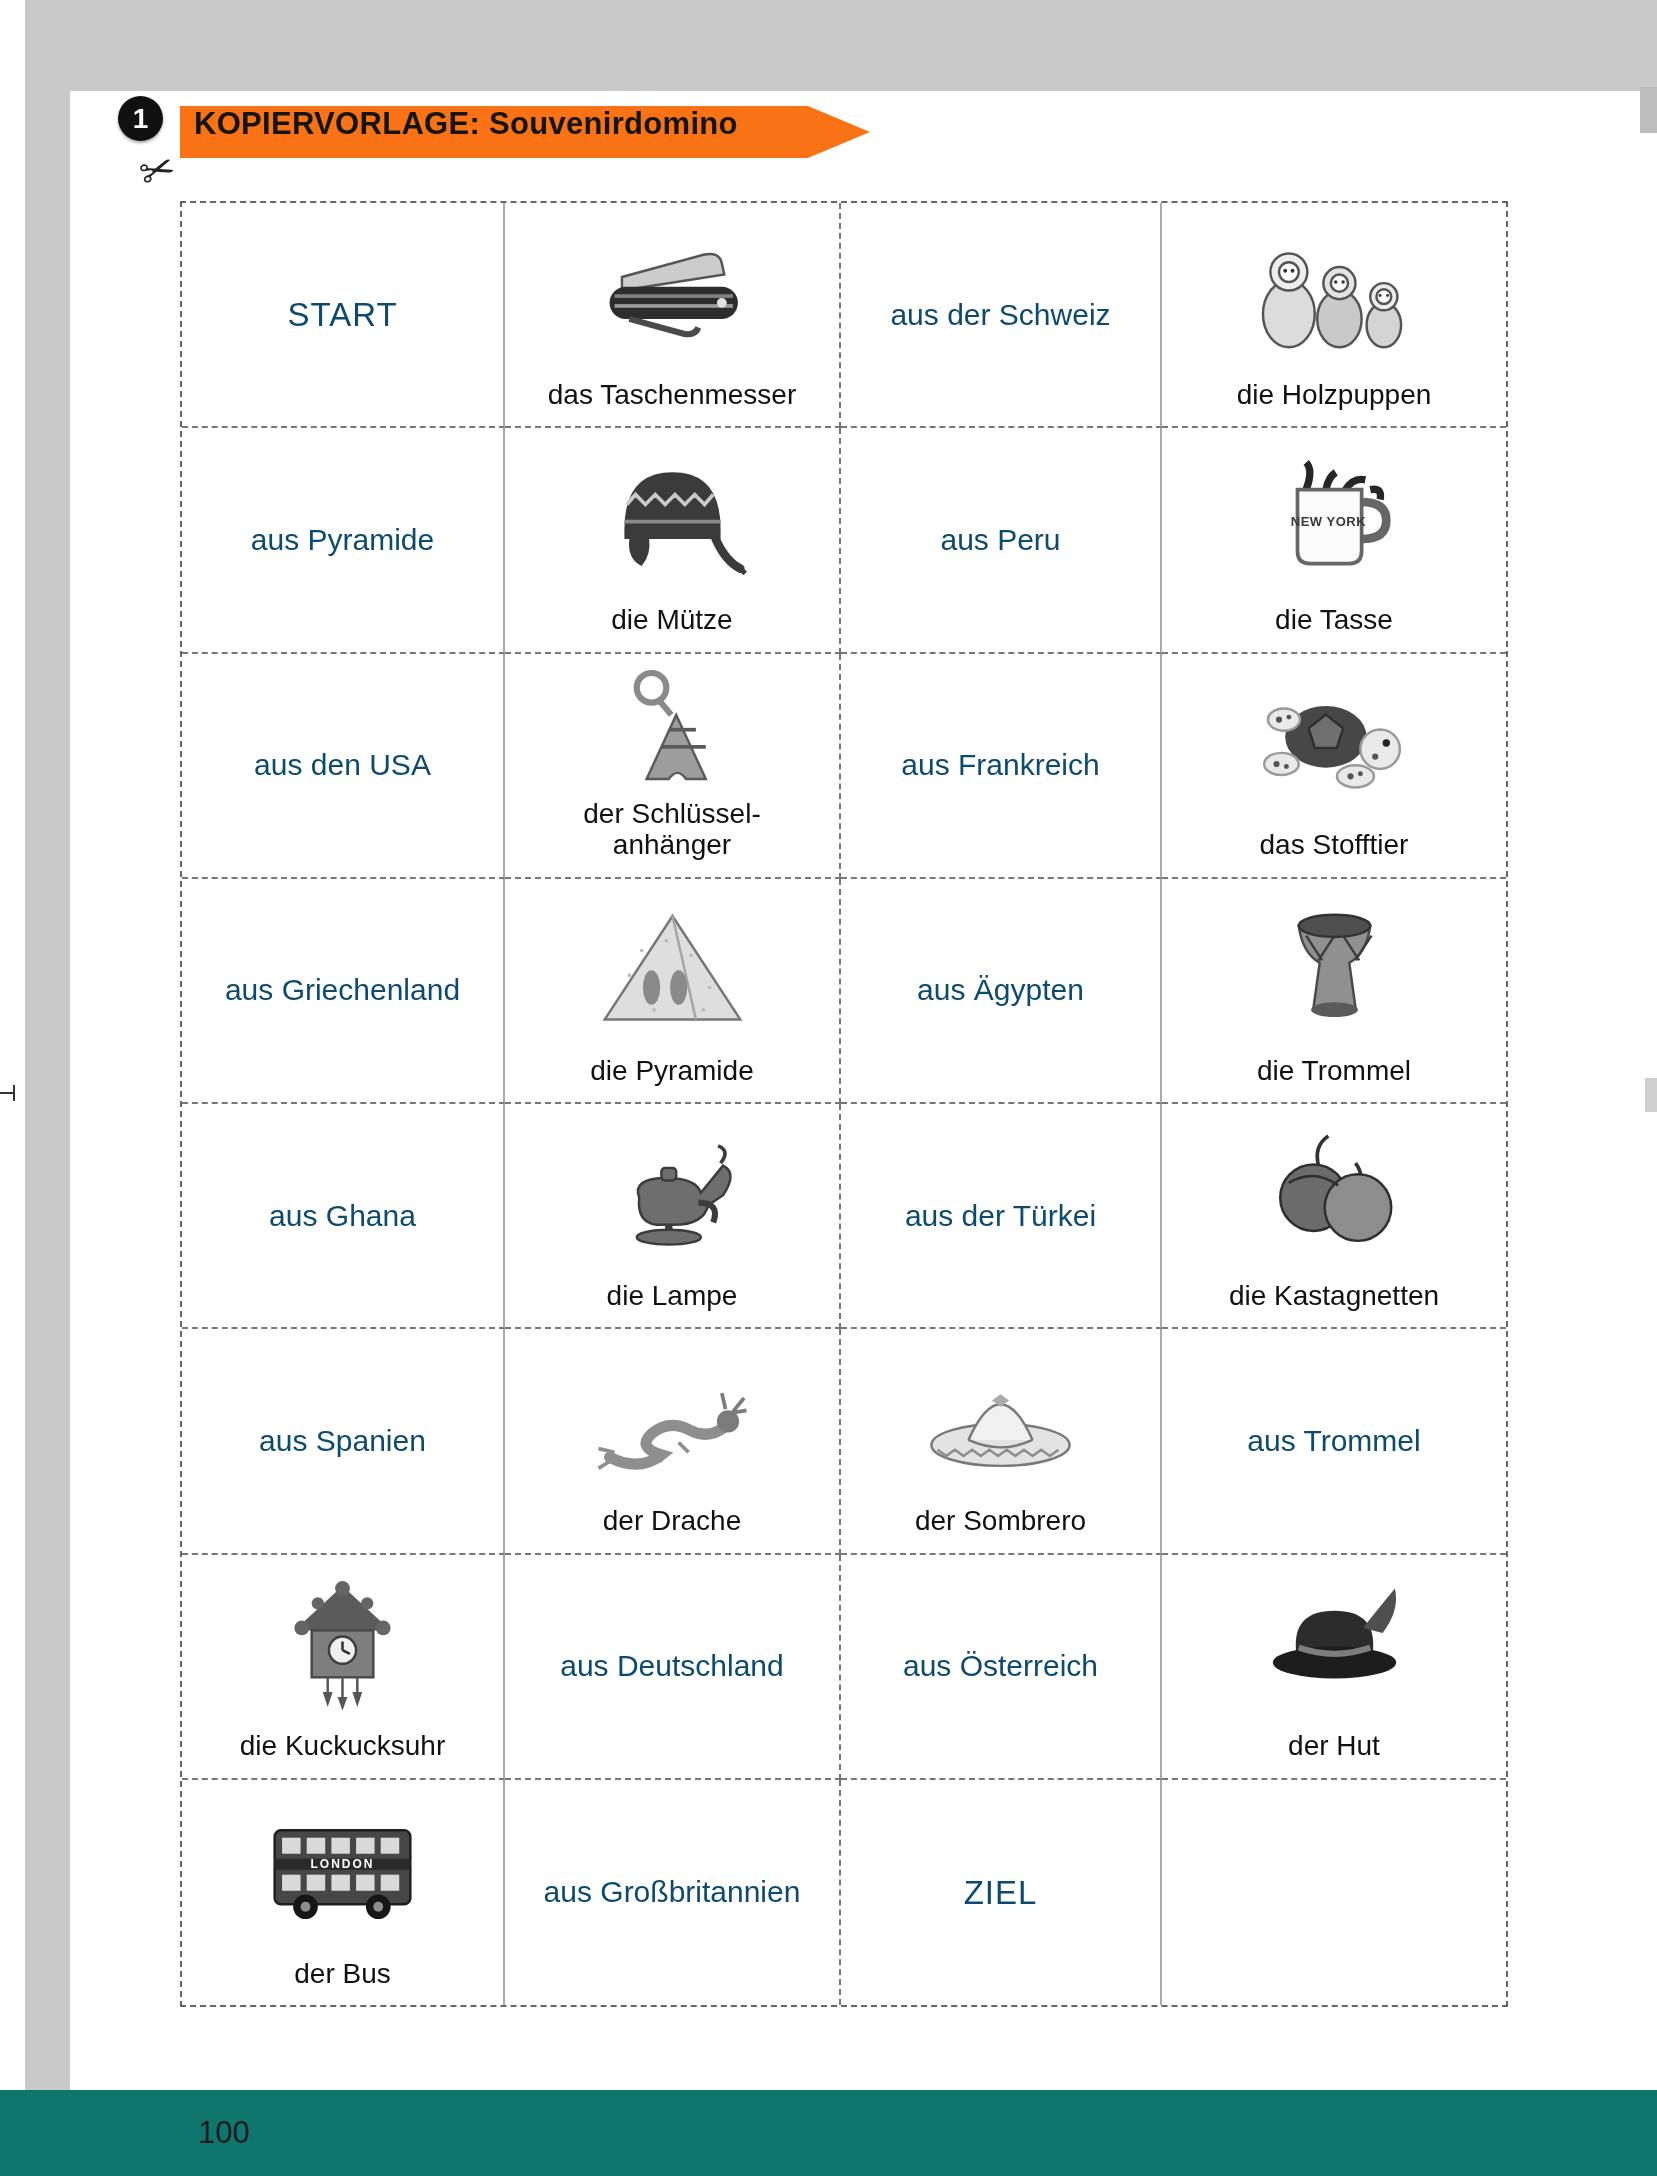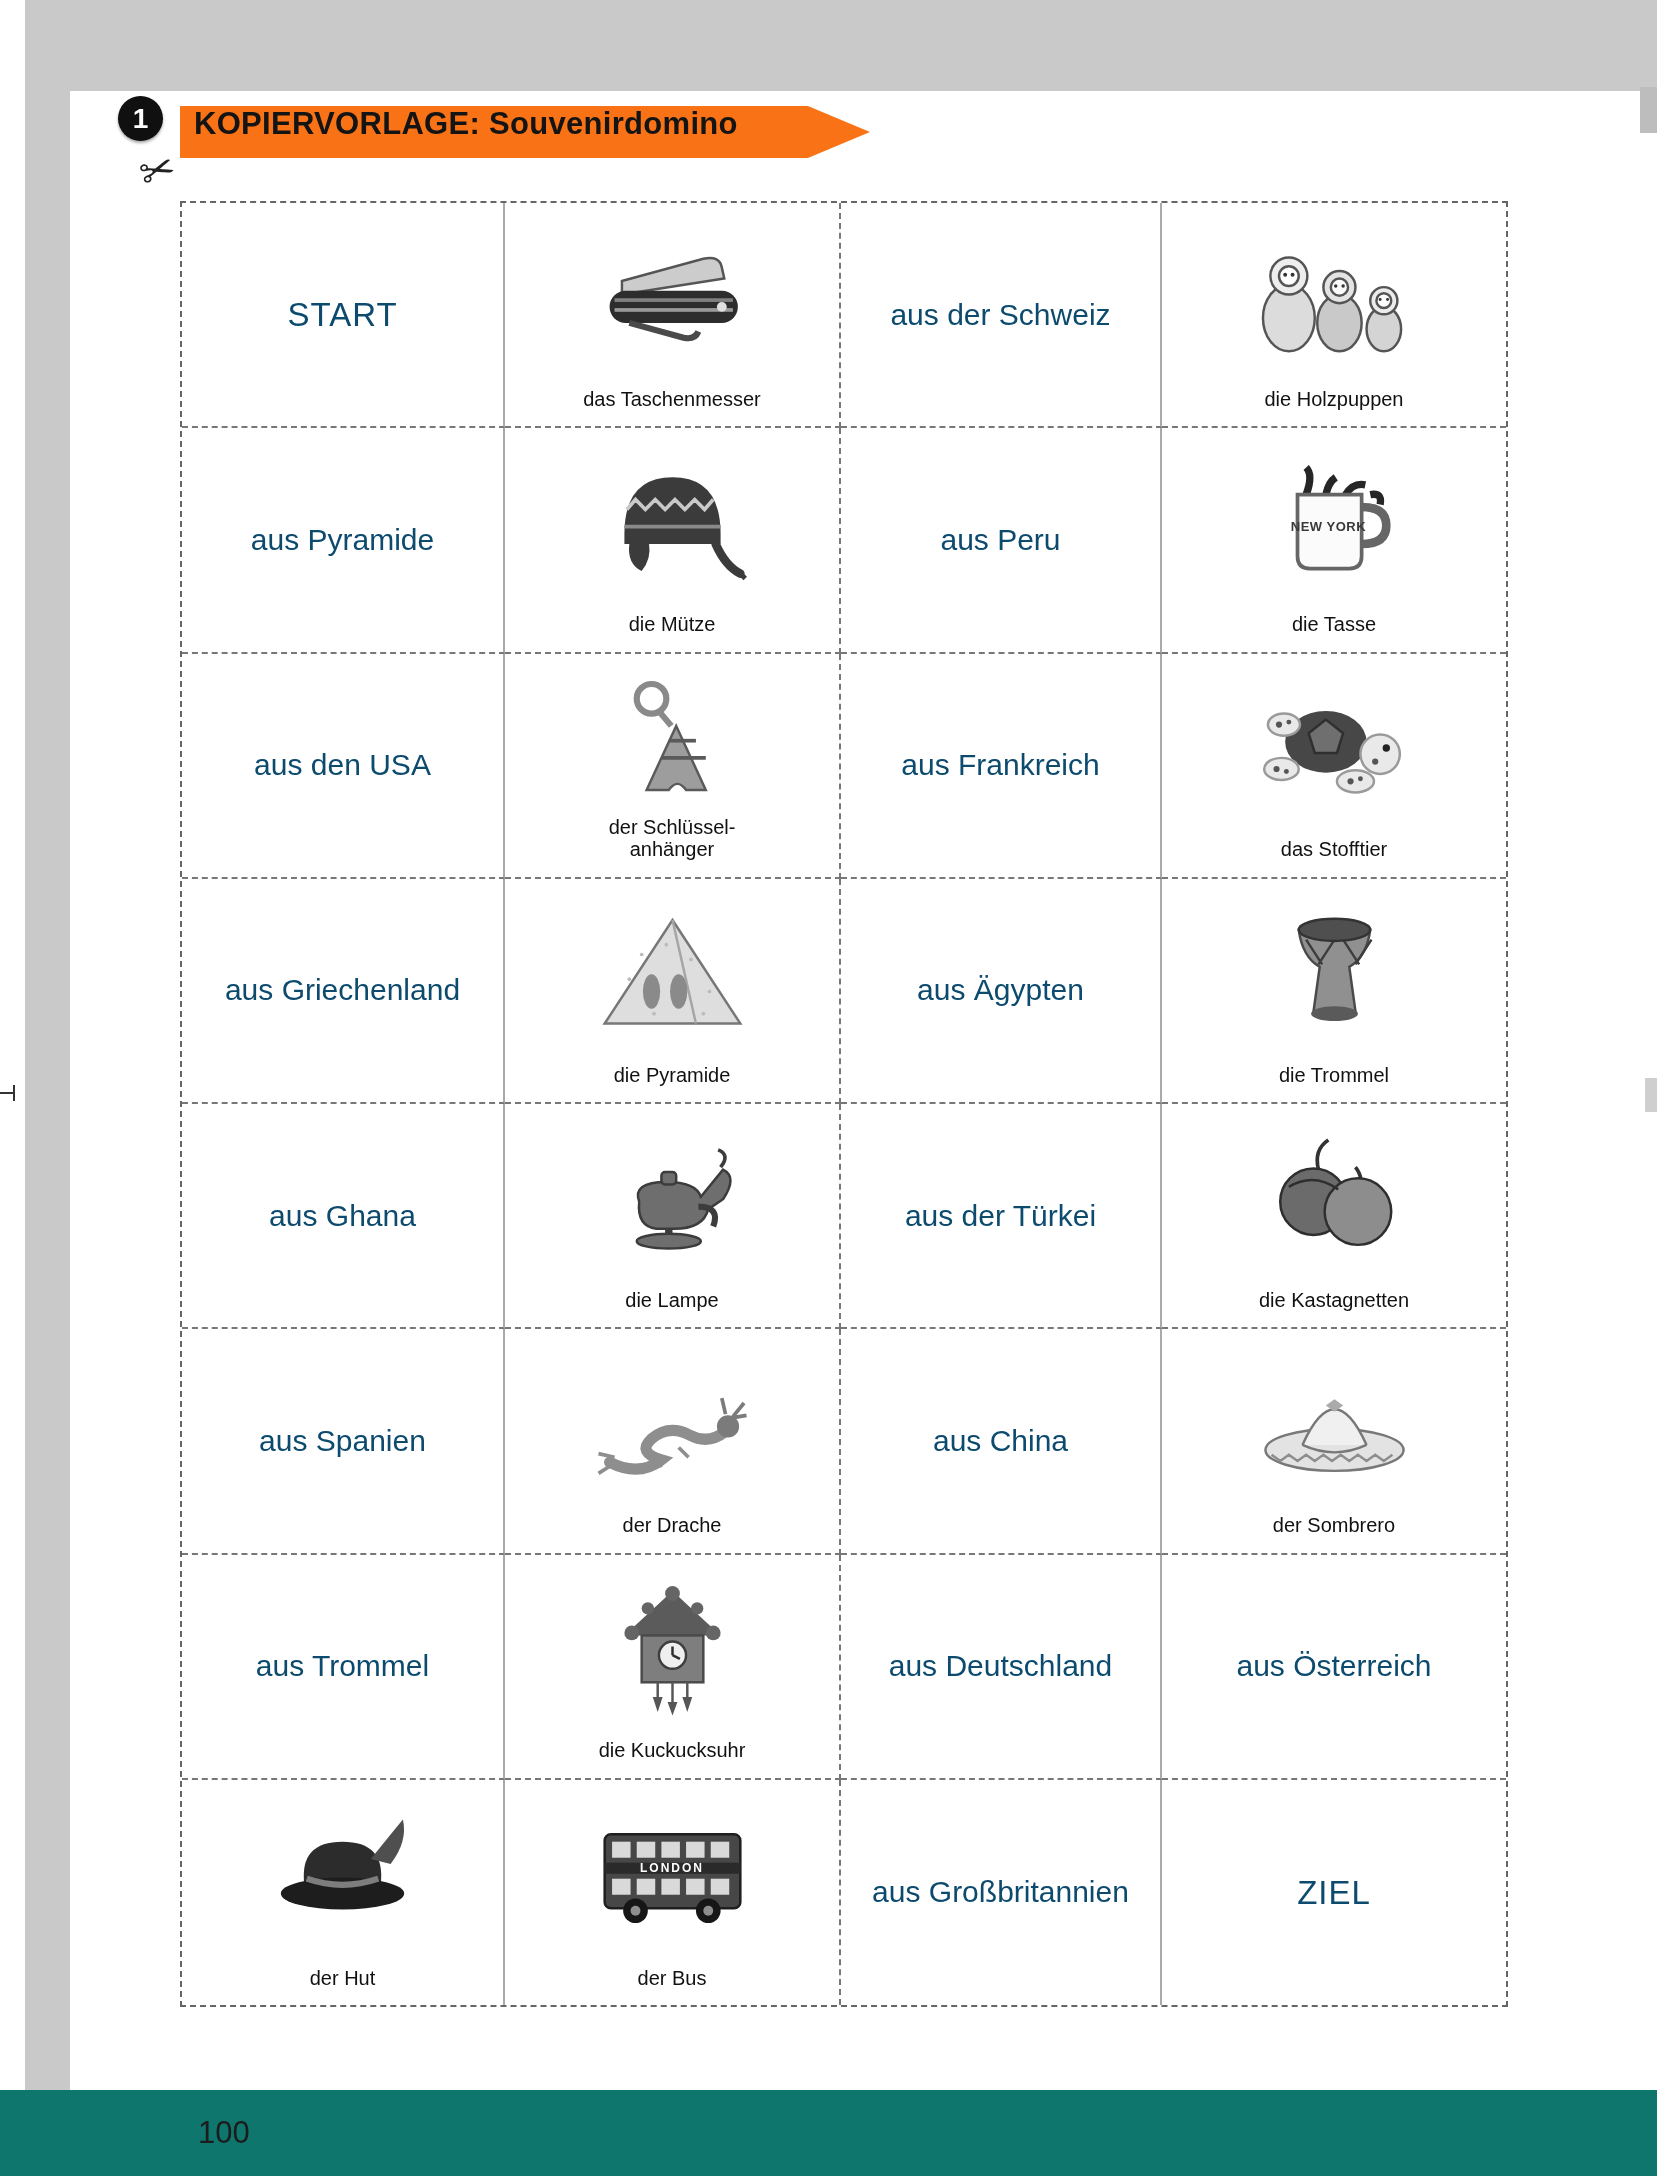--- a/index.html
+++ b/index.html
@@ -51,21 +51,21 @@
   .cell:nth-child(-n+28){ border-bottom:2px dashed #777; }
 
   .cell-text { padding:0 14px; text-align:center; }
   .country-label { font-size:30px; color:#0c4a6e; line-height:1.2; }
   .country-label.emphasis { font-size:33px; letter-spacing:1px; }
 
   .cell-image { flex-direction:column; justify-content:flex-end; }
   .icon-wrap { flex:1; display:flex; align-items:center; justify-content:center; padding-top:8px; }
   .icon-holder { position:relative; display:inline-block; line-height:0; }
   .caption {
-    font-size:20px; color:#111; text-align:center; white-space:pre-line;
+    font-size:28px; color:#111; text-align:center; white-space:pre-line;
     line-height:1.12; padding:4px 6px 16px 6px;
   }
   .img-text { position:absolute; font-weight:bold; pointer-events:none; }
   .img-text--mug { top:53%; left:47%; transform:translate(-50%,-50%); font-size:13px; color:#3a3a3a; letter-spacing:.5px; }
   .img-text--double-decker-bus { top:45%; left:50%; transform:translate(-50%,-50%); font-size:12px; color:#fff; letter-spacing:2px; }
 </style>
 </head>
 <body>
 
 <div class="band-top"></div>
@@ -277,23 +277,20 @@
         <div class="icon-holder"><svg width="185" height="136" viewBox="0 0 150 110" xmlns="http://www.w3.org/2000/svg">
             <path d="M24 86 q24 12 42 -2 q-20 -6 -8 -17 q14 -12 31 -3 q15 8 29 -3" fill="none" stroke="#8e8e8e" stroke-width="9" stroke-linecap="round"></path>
             <circle cx="120" cy="57" r="9" fill="#7b7b7b"></circle>
             <path d="M124 49 l9 -11 m-15 9 l-3 -13 m8 16 l12 -2" stroke="#7b7b7b" stroke-width="3" fill="none"></path>
             <path d="M26 88 l-11 7 m13 -13 l-13 -3" stroke="#8e8e8e" stroke-width="3"></path>
             <path d="M60 80 l6 10 m14 -16 l8 8" stroke="#8e8e8e" stroke-width="3"></path>
           </svg></div>
       </div>
       <div class="caption">der Drache</div>
     </div>
-    <div class="cell cell-text">
-      <span class="country-label">aus China</span>
-    </div>
     <div class="cell cell-image">
       <div class="icon-wrap">
         <div class="icon-holder"><svg width="185" height="136" viewBox="0 0 150 110" xmlns="http://www.w3.org/2000/svg">
             <ellipse cx="75" cy="76" rx="56" ry="17" fill="#e3e3e3" stroke="#787878" stroke-width="2"></ellipse>
             <path d="M49 72 Q75 14 101 72" fill="#f0f0f0" stroke="#787878" stroke-width="2"></path>
             <path d="M49 72 q26 12 52 0" fill="none" stroke="#787878" stroke-width="2"></path>
             <path d="M24 80 l7 5 7 -5 7 5 7 -5 7 5 7 -5 7 5 7 -5 7 5 7 -5 7 5 7 -5 7 5 7 -5" stroke="#8d8d8d" stroke-width="2" fill="none"></path>
             <path d="M68 40 l7 -5 7 5 -7 5 Z" fill="#aaaaaa"></path>
           </svg></div>
       </div>

